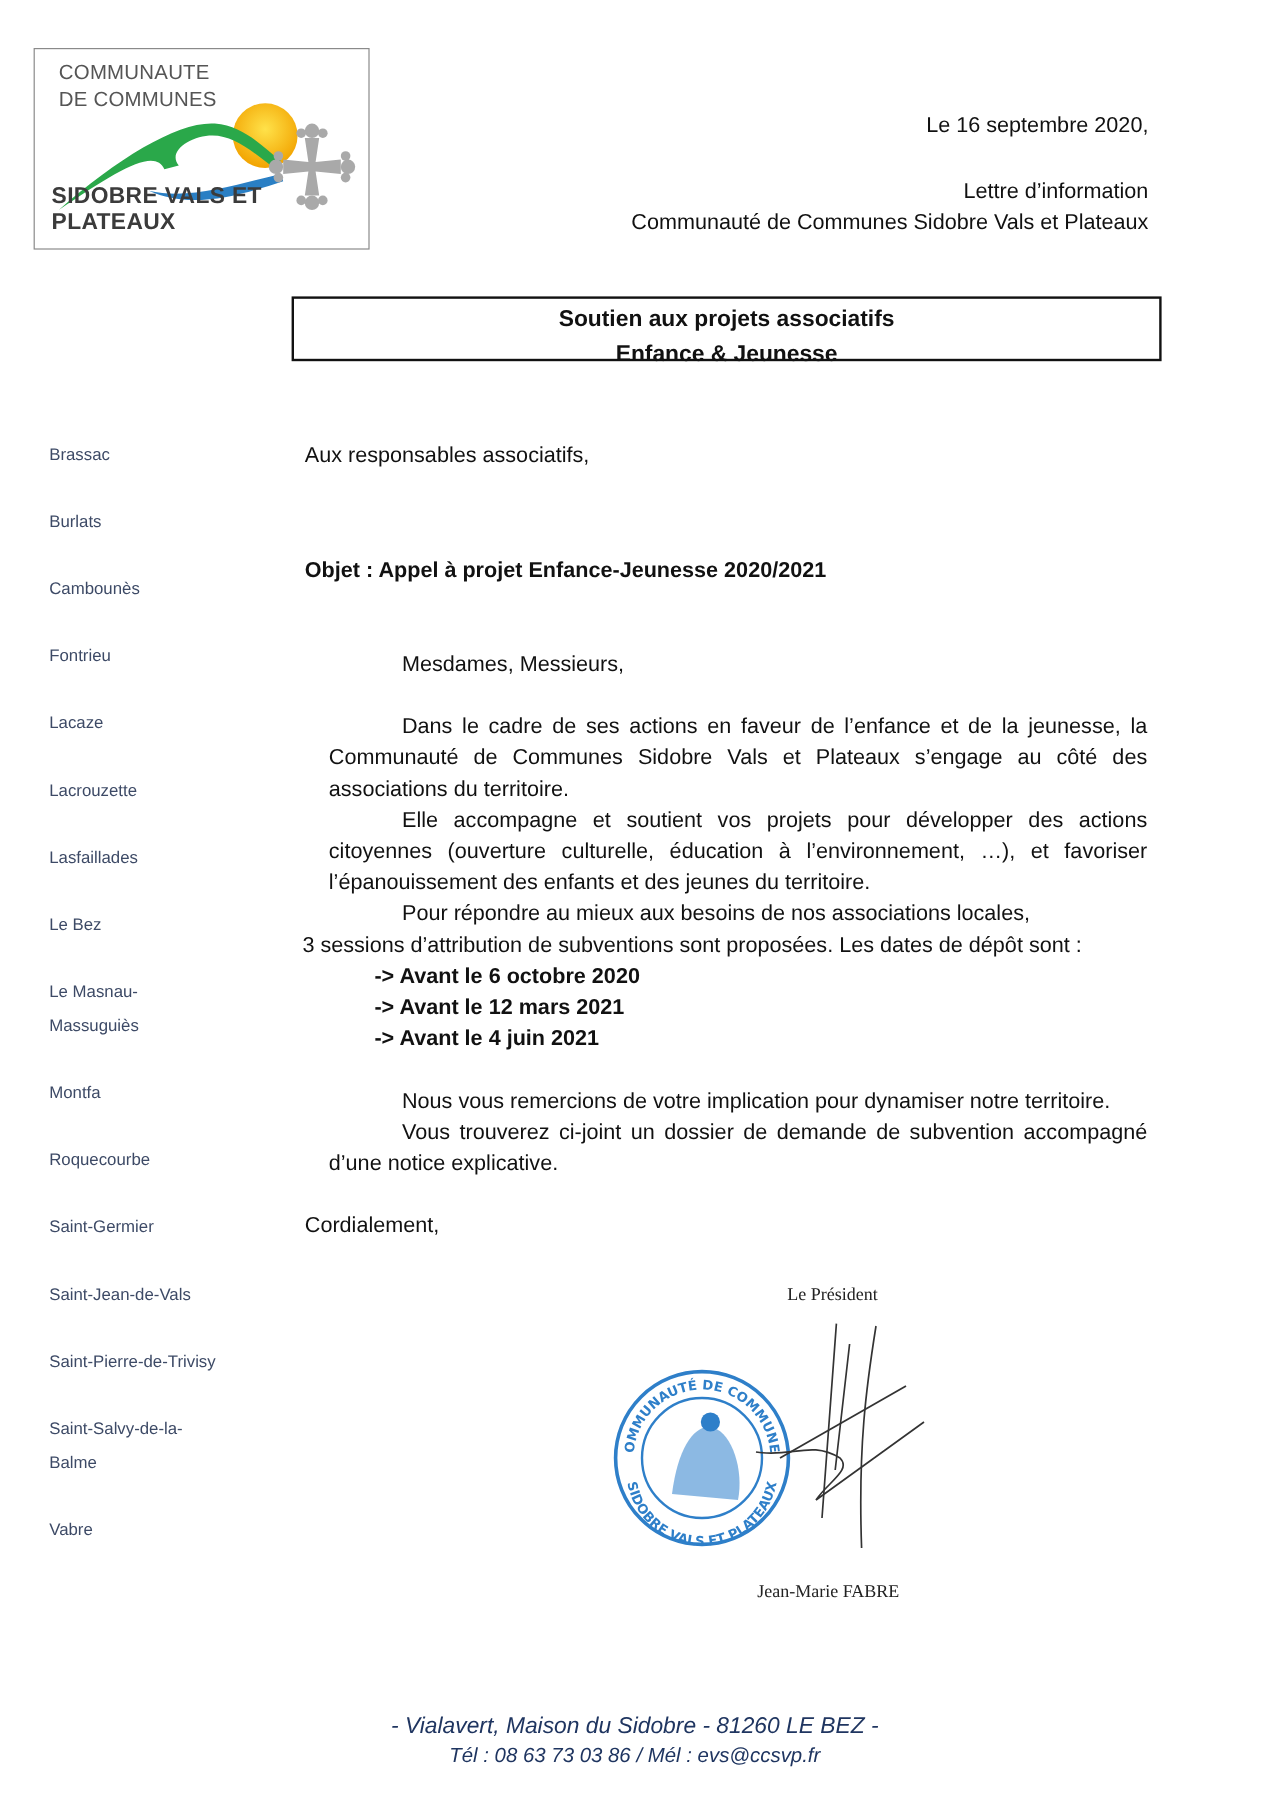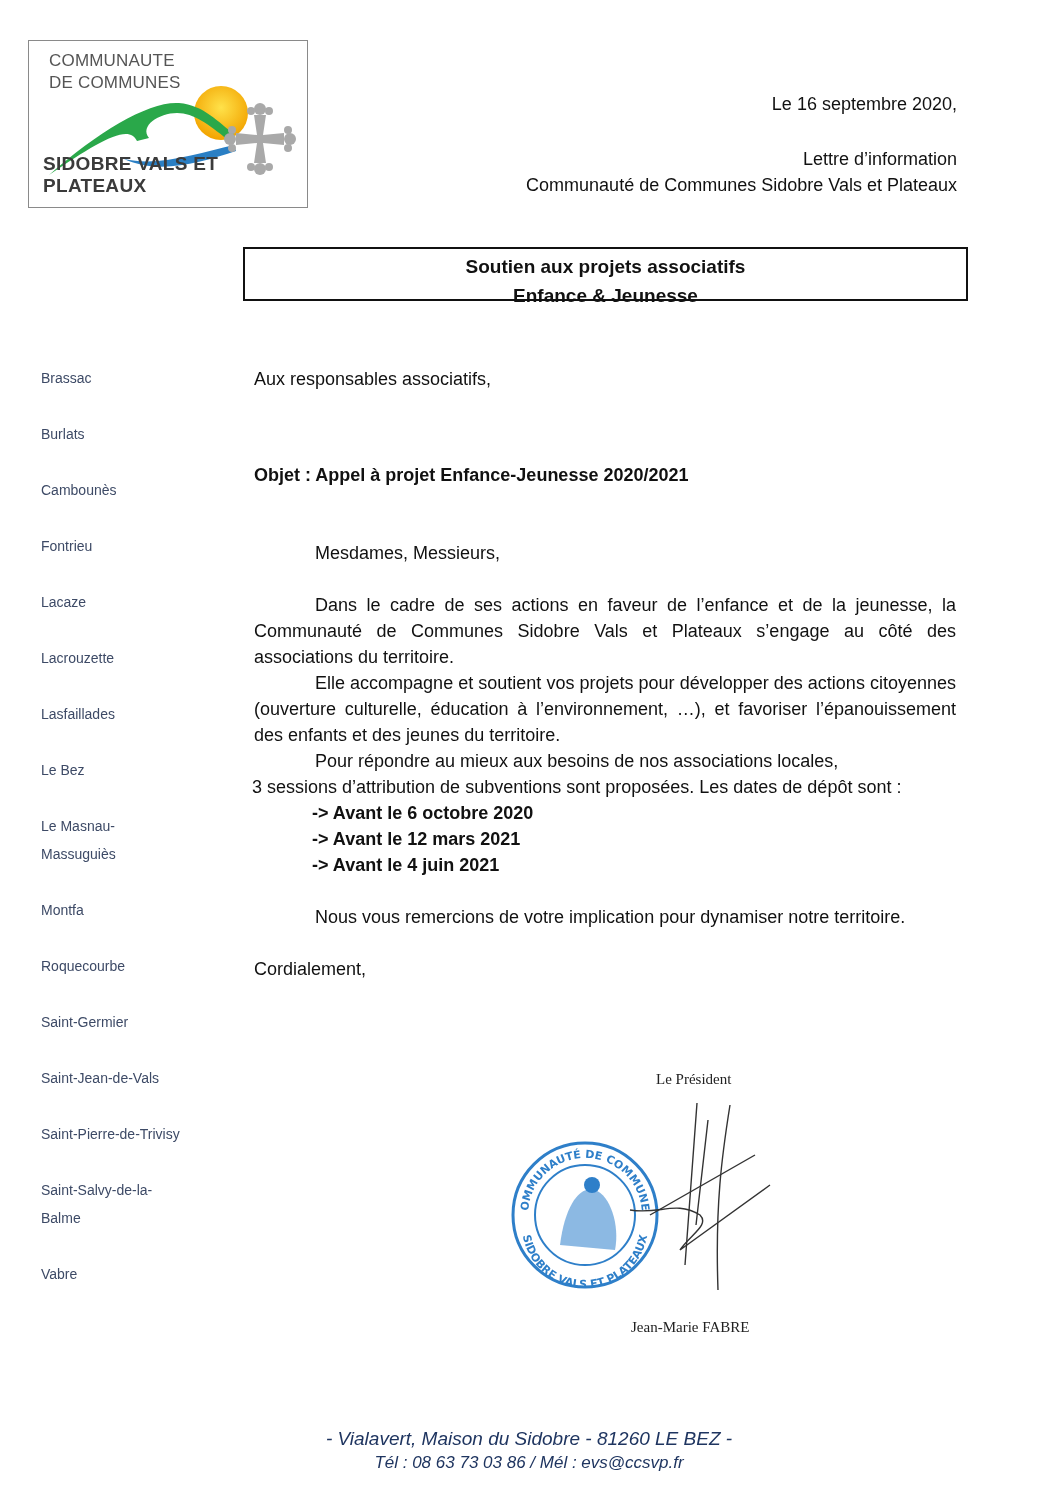--- a/index.html
+++ b/index.html
@@ -19,21 +19,21 @@
 
   .titlebox { position: absolute; left: 243px; top: 247px; width: 725px; height: 54px;
               border: 2px solid #111; box-sizing: border-box; text-align: center;
               font-weight: bold; font-size: 19px; line-height: 29px; padding-top: 3px; }
 
   .sidebar { position: absolute; left: 41px; top: 364px; width: 180px; }
   .sidebar .item { font-size: 14px; color: #3d4a66; line-height: 28px; margin-bottom: 28px; }
 
   .body { position: absolute; left: 254px; top: 366px; width: 702px; font-size: 18px; line-height: 26px; }
   .body p { margin: 0; }
-  .body .indent { text-indent: 61px; }
+  .body .indent { text-indent: 61px; margin-left: 20px; }
   .body .justify { text-align: justify; text-align-last: left; }
   .body .bold { font-weight: bold; margin-top: 44px; }
   .body .date-item { font-weight: bold; padding-left: 58px; }
   .gap { height: 26px; }
 
   .signature { position: absolute; left: 500px; top: 1065px; width: 300px; height: 290px; }
   .sig-title { position: absolute; left: 156px; top: 6px; font-family: "Liberation Serif", serif; font-size: 15px; color: #222; }
   .sig-name { position: absolute; left: 131px; top: 254px; font-family: "Liberation Serif", serif; font-size: 15px; color: #222; }
 
   .footer { position: absolute; left: 0; width: 1058px; top: 1427px; text-align: center;
@@ -116,20 +116,21 @@
   <div class="gap"></div>
   <p class="indent justify">Dans le cadre de ses actions en faveur de l’enfance et de la jeunesse, la Communauté de Communes Sidobre Vals et Plateaux s’engage au côté des associations  du territoire.</p>
   <p class="indent justify">Elle accompagne et soutient vos projets pour développer des actions citoyennes (ouverture culturelle, éducation à l’environnement, …), et favoriser l’épanouissement des enfants et des jeunes du territoire.</p>
   <p class="indent">Pour répondre au mieux aux besoins de nos associations locales,</p>
   <p style="margin-left:-2px">3 sessions d’attribution de subventions sont proposées. Les dates de dépôt sont :</p>
   <p class="date-item">-&gt; Avant le 6 octobre 2020</p>
   <p class="date-item">-&gt; Avant le 12 mars 2021</p>
   <p class="date-item">-&gt; Avant le 4 juin 2021</p>
   <div class="gap"></div>
   <p class="indent justify">Nous vous remercions de votre implication pour dynamiser notre territoire.</p>
+  <p class="indent justify">Vous trouverez ci-joint un dossier de demande de subvention accompagné d’une notice explicative.</p>
   <div class="gap"></div>
   <p>Cordialement,</p>
 </div>
 
 <div class="signature">
   <div class="sig-title">Le Président</div>
   <svg width="300" height="290" viewBox="0 0 300 290" style="position:absolute;left:0;top:0">
     <circle cx="85" cy="150" r="72" fill="none" stroke="#2e7fc9" stroke-width="3"></circle>
     <circle cx="85" cy="150" r="50" fill="none" stroke="#2e7fc9" stroke-width="2"></circle>
     <path d="M60 180 C 65 140, 80 120, 95 125 C 110 130, 120 160, 115 185 Z" fill="#6fa8dc" opacity="0.8"></path>

